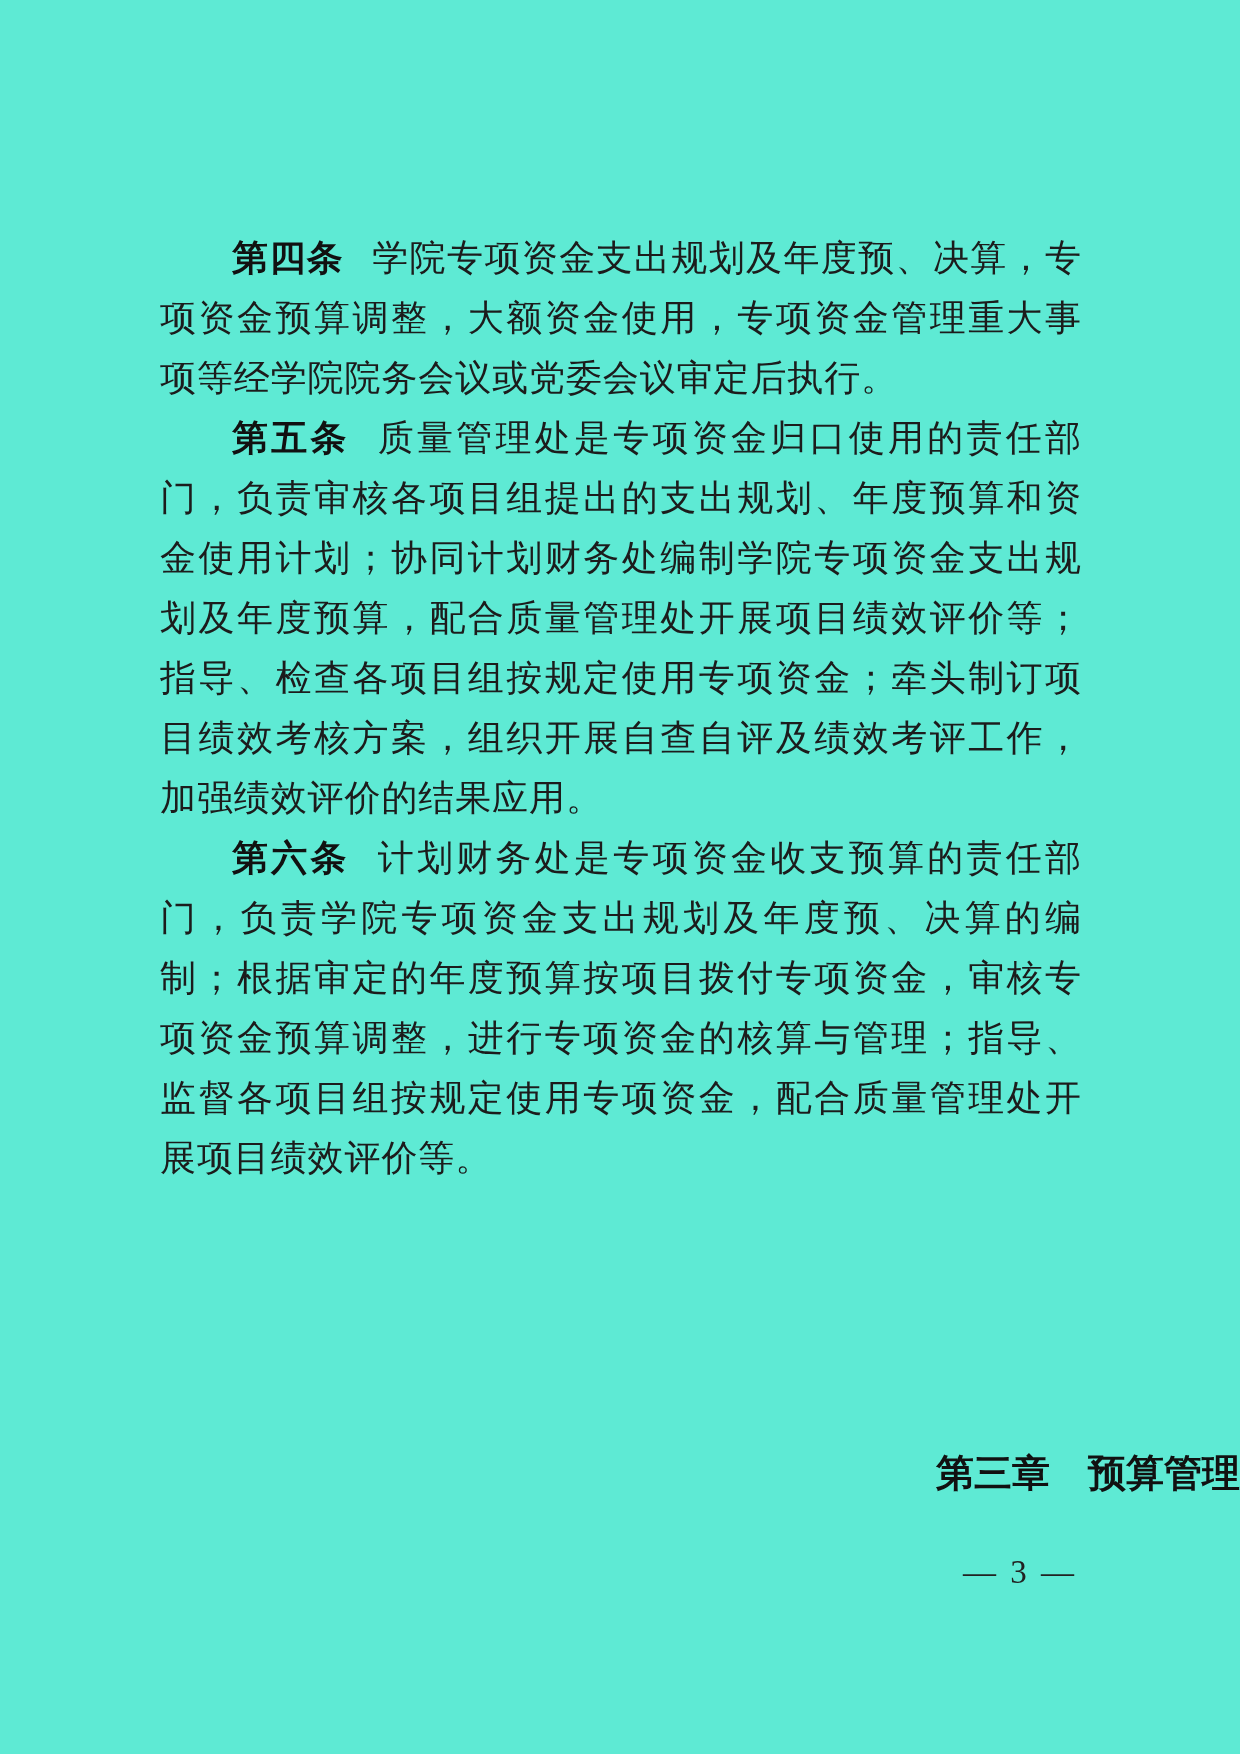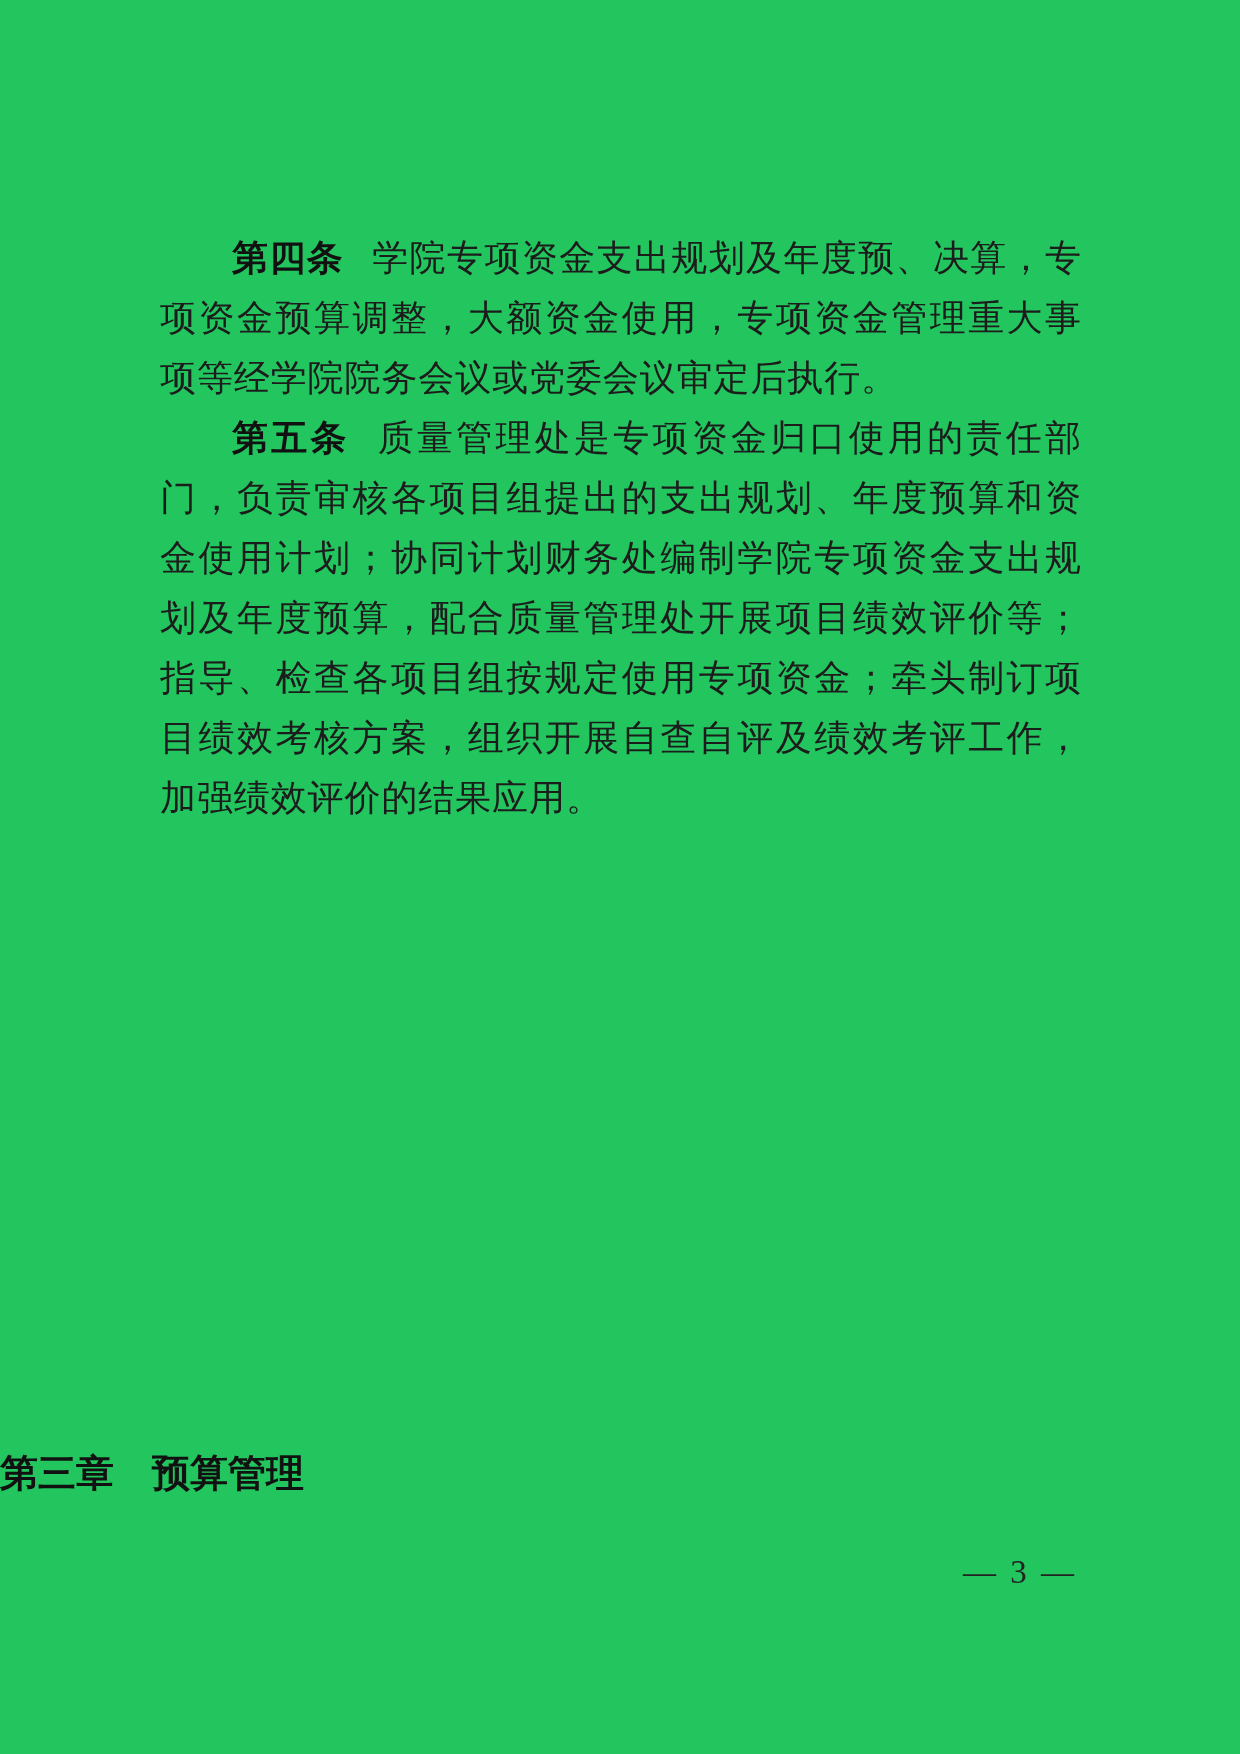--- a/index.html
+++ b/index.html
@@ -4,21 +4,21 @@
 <style>
   html, body {
     margin: 0;
     padding: 0;
     background: #ffffff;
   }
   .page {
     position: relative;
     width: 1240px;
     height: 1754px;
-    background: #22c55e;
+    background: #5eead4;
     overflow: hidden;
     font-family: "Liberation Serif", "DejaVu Serif", serif;
     color: #1c1c1c;
   }
   .content {
     position: absolute;
     left: 160px;
     top: 228px;
     width: 922px;
     font-size: 36px;
@@ -35,21 +35,21 @@
     font-weight: bold;
     font-family: "Liberation Sans", "DejaVu Sans", sans-serif;
     margin-right: 0.78em;
     color: #111111;
   }
   .chapter {
     position: absolute;
     left: 0;
     top: 1448px;
     width: 1240px;
-    text-align: left;
+    text-align: right;
     font-family: "Liberation Sans", "DejaVu Sans", sans-serif;
     font-weight: bold;
     font-size: 38px;
     line-height: 50px;
     color: #111111;
   }
   .footer {
     position: absolute;
     top: 1552px;
     right: 163px;
@@ -68,20 +68,23 @@
   <div class="content">
 
     <p class="para">
       <span class="art-num">第四条</span><span>学院专项资金支出规划及年度预、决算，专项资金预算调整，大额资金使用，专项资金管理重大事项等经学院院务会议或党委会议审定后执行。</span>
     </p>
 
     <p class="para">
       <span class="art-num">第五条</span><span>质量管理处是专项资金归口使用的责任部门，负责审核各项目组提出的支出规划、年度预算和资金使用计划；协同计划财务处编制学院专项资金支出规划及年度预算，配合质量管理处开展项目绩效评价等；指导、检查各项目组按规定使用专项资金；牵头制订项目绩效考核方案，组织开展自查自评及绩效考评工作，加强绩效评价的结果应用。</span>
     </p>
 
+    <p class="para">
+      <span class="art-num">第六条</span><span>计划财务处是专项资金收支预算的责任部门，负责学院专项资金支出规划及年度预、决算的编制；根据审定的年度预算按项目拨付专项资金，审核专项资金预算调整，进行专项资金的核算与管理；指导、监督各项目组按规定使用专项资金，配合质量管理处开展项目绩效评价等。</span>
+    </p>
 
 
   </div>
 
   <div class="chapter">第三章　预算管理</div>
 
   <div class="footer">— 3 —</div>
 
 </div>
 

